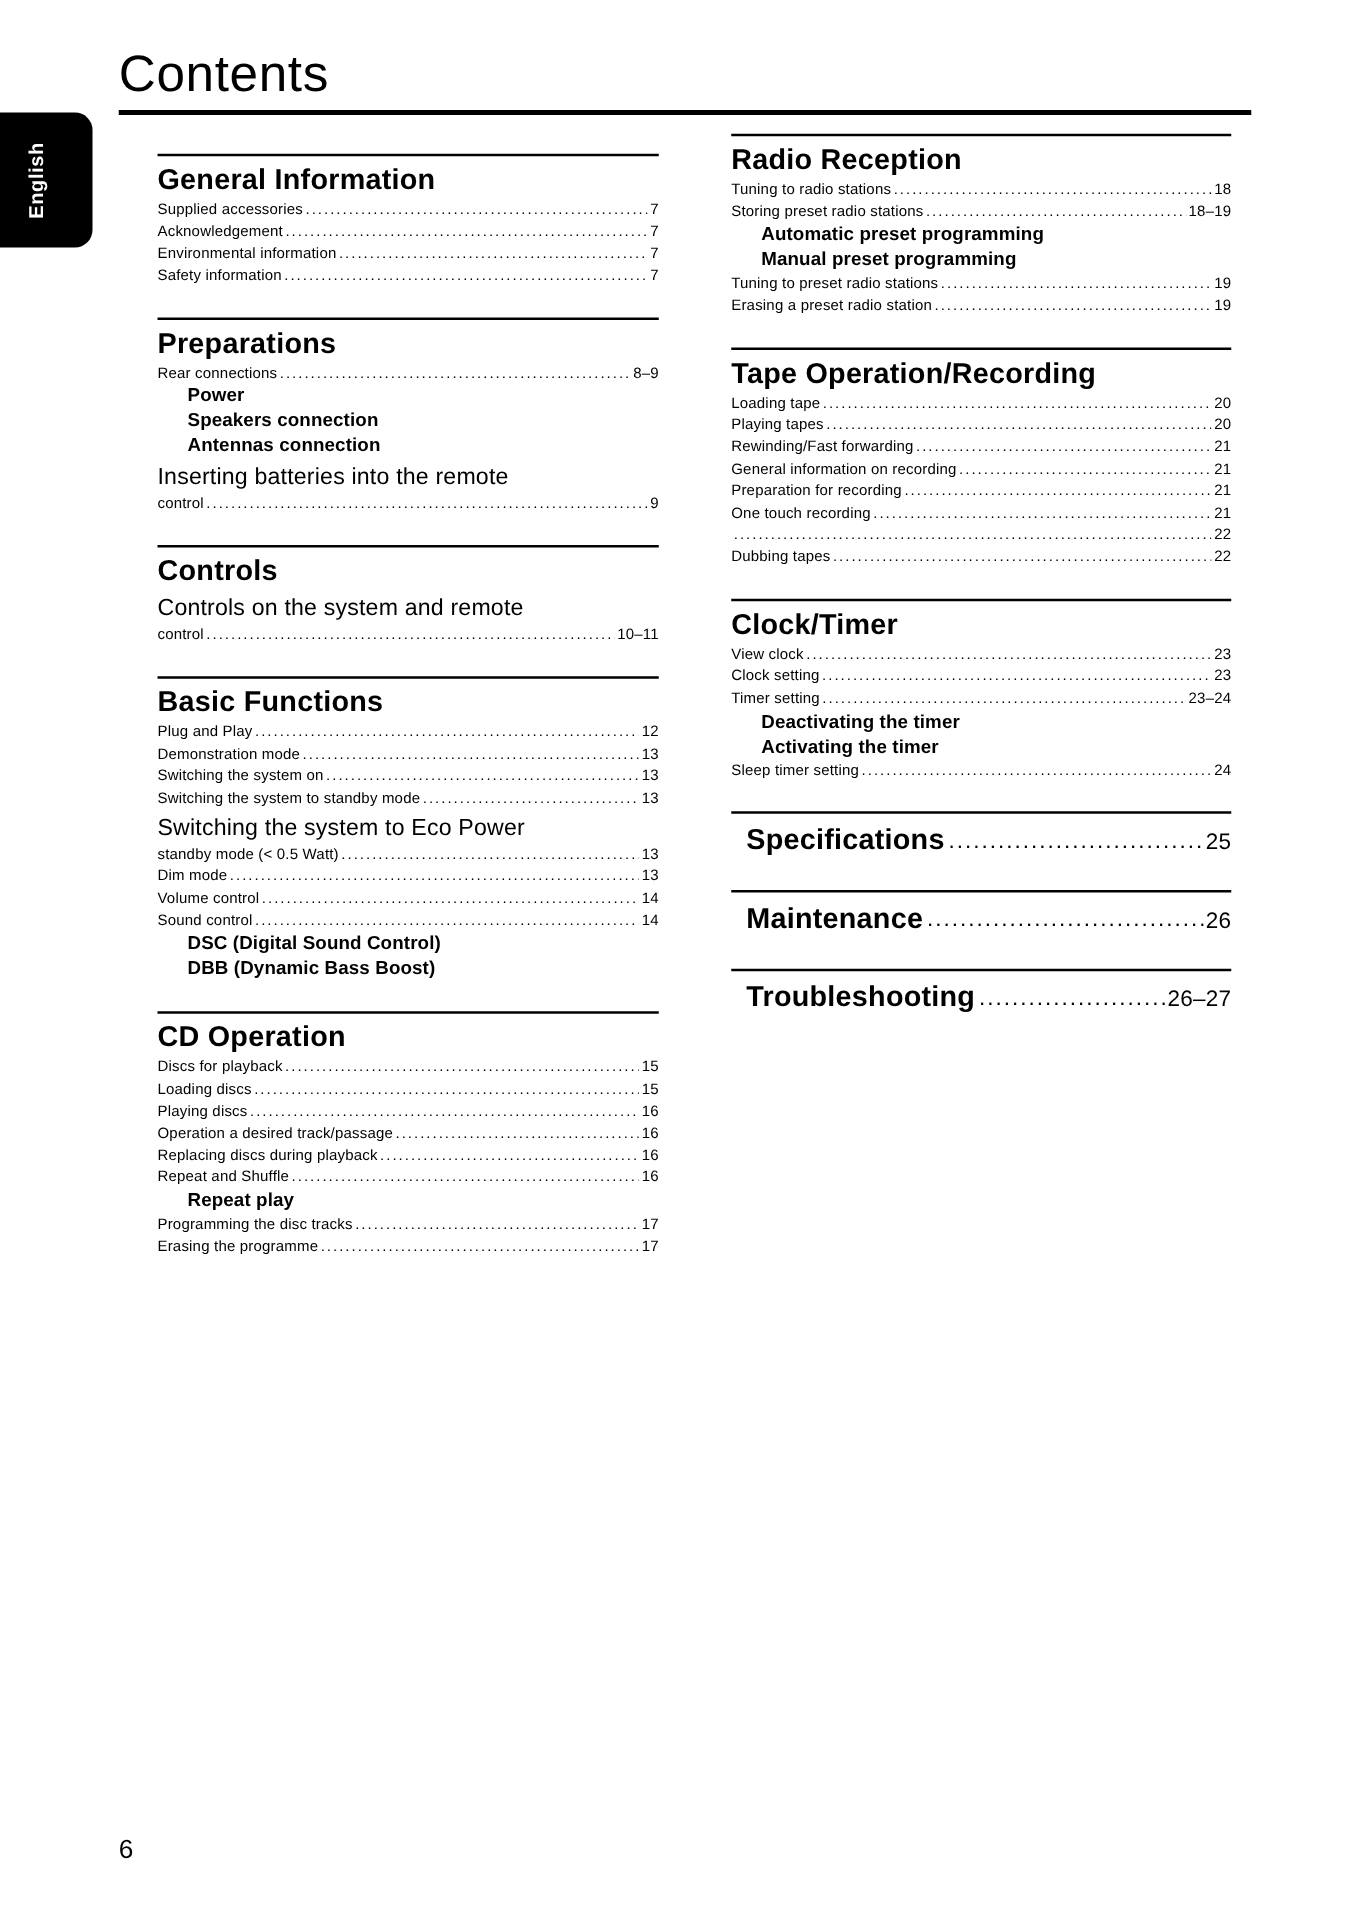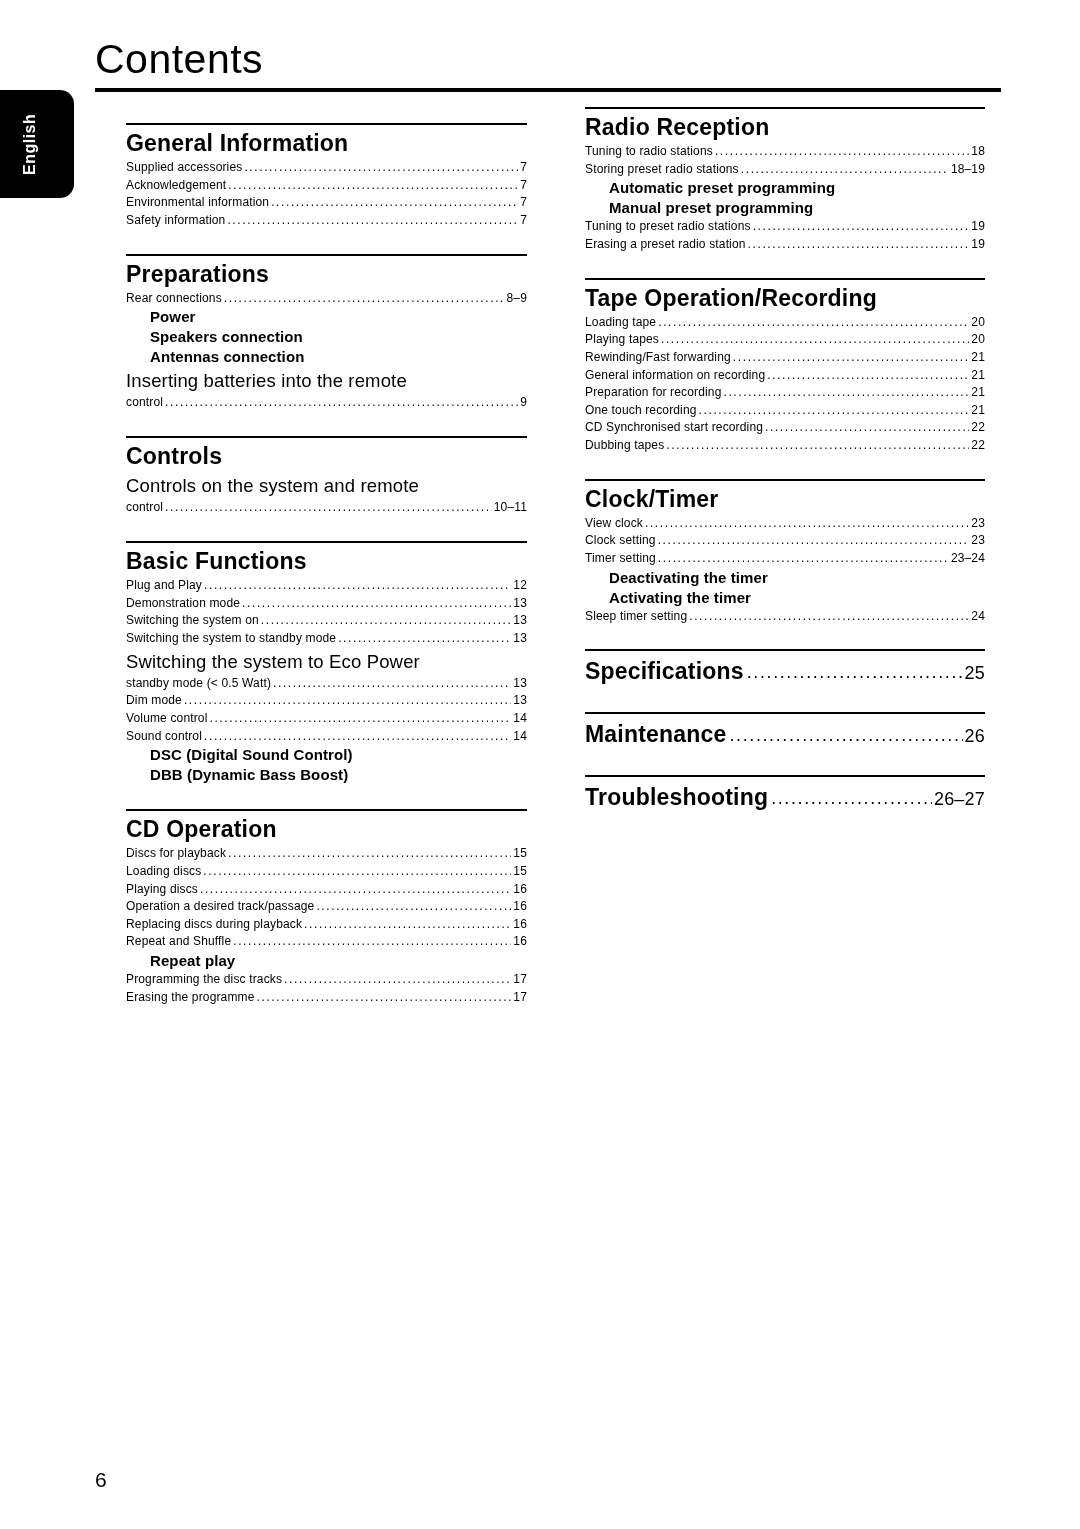--- a/index.html
+++ b/index.html
@@ -90,21 +90,21 @@
     font-weight: bold;
     letter-spacing: 0.2px;
     margin: 5px 0 2px 0;
     line-height: 1.18;
   }
 
   
   .sec-inline {
     display: flex;
     align-items: baseline;
-    margin: 7px 0 3px 0;
+    margin: 7px 0 3px 12px;
   }
   .sec-inline .sec-title-inline {
     font-size: 23px;
     font-weight: bold;
     letter-spacing: 0.2px;
     white-space: nowrap;
   }
   .sec-inline .leader {
     flex: 1 1 auto;
     overflow: hidden;
@@ -385,21 +385,20 @@
             <span class="etext">Preparation for recording</span>
             <span class="leader">........................................................................................................</span>
             <span class="pg">21</span>
           </div>
           <div class="entry">
             <span class="etext">One touch recording</span>
             <span class="leader">........................................................................................................</span>
             <span class="pg">21</span>
           </div>
           <div class="entry">
-            <span class="etext">CD Synchronised start recording</span>
             <span class="leader">........................................................................................................</span>
             <span class="pg">22</span>
           </div>
           <div class="entry">
             <span class="etext">Dubbing tapes</span>
             <span class="leader">........................................................................................................</span>
             <span class="pg">22</span>
           </div>
           <div class="gap"></div>
         </div>

